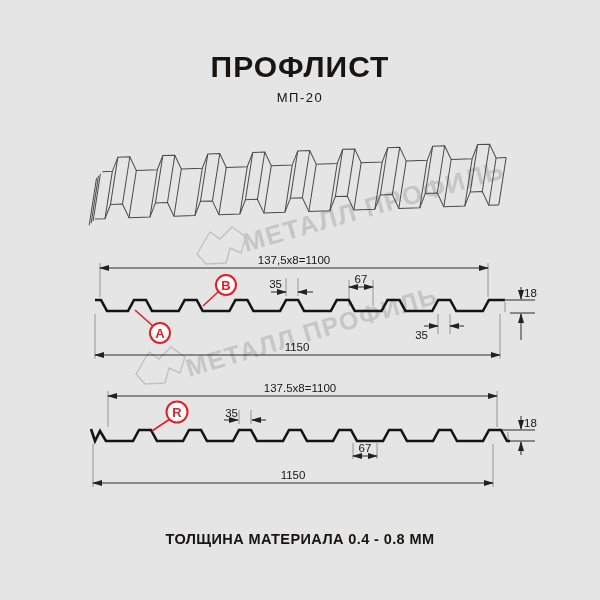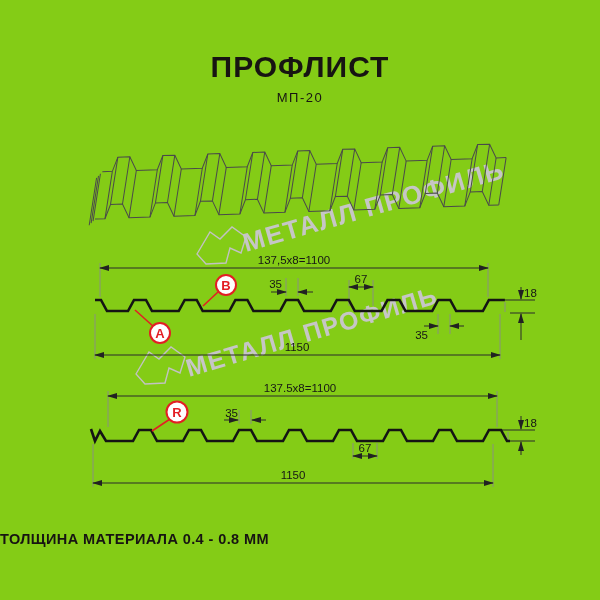--- a/index.html
+++ b/index.html
@@ -1,21 +1,21 @@
 <!DOCTYPE html>
 <html><head>
 <meta charset="utf-8">
 <style>
   html,body{margin:0;padding:0;background:#ffffff;}
-  #page{position:relative;width:600px;height:600px;background:#84cc16;overflow:hidden;
+  #page{position:relative;width:600px;height:600px;background:#e5e5e5;overflow:hidden;
         font-family:"Liberation Sans",sans-serif;}
   .hdr{position:absolute;top:0;left:0;width:600px;text-align:center;}
   .title{margin-top:50px;font-size:30px;font-weight:800;letter-spacing:1px;color:#171412;}
   .subtitle{margin-top:6px;font-size:13px;font-weight:400;letter-spacing:1.5px;color:#171412;}
-  .footer{position:absolute;top:531px;left:0;width:600px;text-align:left;
+  .footer{position:absolute;top:531px;left:0;width:600px;text-align:center;
           font-size:14.5px;font-weight:600;letter-spacing:.4px;color:#171412;}
   svg{position:absolute;left:0;top:130px;}
   .p3d{stroke:#4a4a4a;stroke-width:1;fill:none;stroke-linejoin:miter;}
   .prof{stroke:#141414;stroke-width:2.6;fill:none;stroke-linejoin:miter;}
   .ext{stroke:#8a8a8a;stroke-width:0.9;fill:none;}
   .dim{stroke:#2a2a2a;stroke-width:1;fill:none;}
   .dimtxt{font:11.5px "Liberation Sans",sans-serif;fill:#161616;}
   .wmtxt{font:26px "Liberation Sans",sans-serif;font-weight:600;fill:#c6c6c6;letter-spacing:1.5px;}
   .wmlogo{stroke:#c2c2c2;stroke-width:1.4;fill:none;stroke-linejoin:miter;}
   .redline{stroke:#e31e24;stroke-width:1.6;fill:none;}

